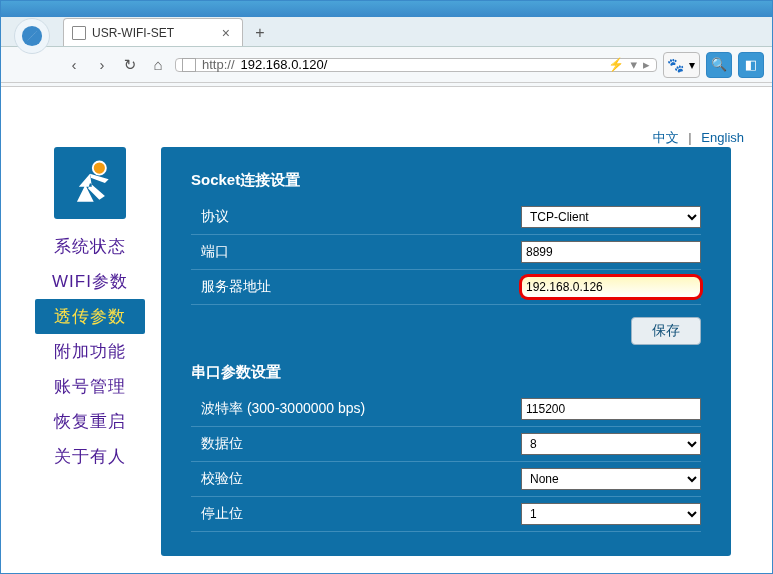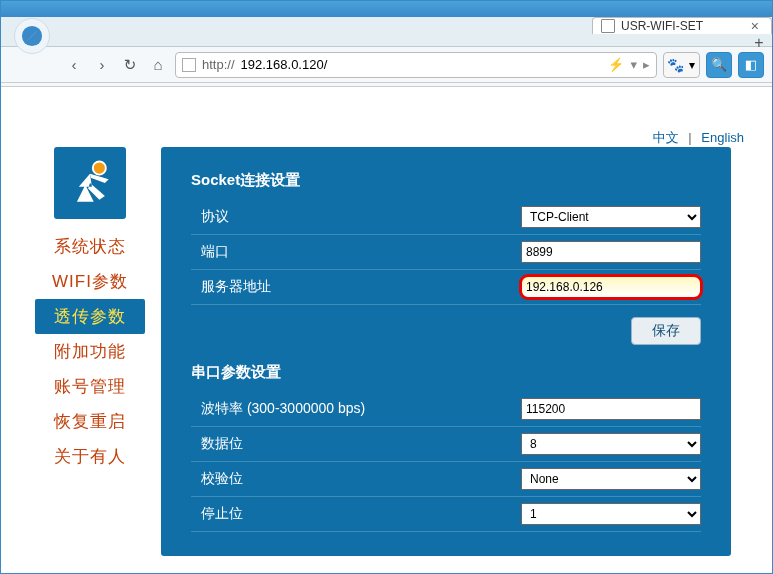--- a/index.html
+++ b/index.html
@@ -1,41 +1,41 @@
 <!DOCTYPE html>
 <html><head>
 <meta charset="utf-8">
 <style>
   * { box-sizing: border-box; margin:0; padding:0; }
   body { font-family: Arial, "Microsoft YaHei", sans-serif; font-size:13px; width:773px; height:574px; overflow:hidden; background:#fff; border:1px solid #3a89c9; }
   .win-top { height:16px; background:linear-gradient(#4aa3d8,#3a89c9); }
-  .tab-row { height:30px; background:#e5eef3; display:flex; align-items:flex-end; border-bottom:1px solid #bcc; padding-left:62px;flex-direction:column; }
+  .tab-row { height:30px; background:#e5eef3; display:flex; align-items:flex-end; border-bottom:1px solid #bcc; padding-left:62px; }
   .tab { display:flex; align-items:center; height:28px; background:#fff; border:1px solid #bbb; border-bottom:none; border-top-left-radius:4px; border-top-right-radius:4px; padding:0 8px; min-width:180px; font-size:12px; color:#333; gap:6px; }
   .tab .page-icon { width:14px; height:14px; border:1px solid #888; border-radius:1px; position:relative; }
   .tab .close { margin-left:auto; font-size:14px; color:#666; padding:0 4px; }
   .tab-add { width:26px; height:26px; display:flex; align-items:center; justify-content:center; font-size:16px; color:#555; margin-left:4px; }
   .circle-logo { position:absolute; top:18px; left:14px; width:36px; height:36px; border-radius:50%; background:#eef5fa; display:flex; align-items:center; justify-content:center; border:1px solid #d0dde6; }
   .circle-logo svg { width:22px; height:22px; }
   .addr-row { height:36px; background:#f5f8fa; display:flex; align-items:center; padding:0 8px 0 62px; gap:6px; border-bottom:1px solid #ccc; }
   .nav-btn, .icon-btn { width:22px; height:22px; display:flex; align-items:center; justify-content:center; color:#555; font-size:15px; cursor:pointer; }
-  .url-box { flex:1; height:26px; border:1px solid #bbb; border-radius:4px; background:#fff; display:flex; align-items:center; padding:0 6px; gap:6px; font-size:13px; }
+  .url-box { flex:1; height:14px; border:1px solid #bbb; border-radius:4px; background:#fff; display:flex; align-items:center; padding:0 6px; gap:6px; font-size:13px; }
   .url-box .http { color:#666; }
   .small-combo { height:26px; border:1px solid #bbb; border-radius:4px; background:#f7f7f7; display:flex; align-items:center; padding:0 4px; gap:4px; font-size:12px; }
   .paw { color:#4b2ea6; font-size:14px; }
   .sq-btn { width:26px; height:26px; border:1px solid #2f86c4; background:#3a97d4; border-radius:4px; display:flex; align-items:center; justify-content:center; color:#fff; font-size:13px; }
   .sub-bar { height:4px; border-bottom:1px solid #ccc; background:#f5f8fa; }
 
   .page { position:relative; padding:0; }
   .lang { position:absolute; right:28px; top:42px; font-size:13px; color:#0a62a0; }
   .lang .sep { color:#666; padding:0 6px; }
   .content { display:flex; padding:60px 16px 0 34px; gap:16px; align-items:flex-start; }
   .side { width:110px; text-align:center; }
   .logo-box { width:72px; height:72px; background:#0f6fa6; border-radius:3px; margin:0 auto 10px; display:flex; align-items:center; justify-content:center; position:relative; }
   .logo-box svg { width:56px; height:56px; }
-  .side-item { font-size:17px; color:#c2410c; padding:6px 0; cursor:pointer; font-family:"Microsoft YaHei",Arial; letter-spacing:1px; }
+  .side-item { font-size:17px; color:#4c1d95; padding:6px 0; cursor:pointer; font-family:"Microsoft YaHei",Arial; letter-spacing:1px; }
   .side-item.active { background:#0f6fa6; color:#fde047; border-radius:2px; }
   .panel { flex:1; background:#0f6fa6; color:#fff; border-radius:3px; padding:20px 30px 24px; max-width:570px; }
   .sec-title { font-weight:bold; font-size:15px; margin-bottom:10px; margin-top:4px; }
   .row { display:flex; align-items:center; border-bottom:1px solid #3d8dbb; padding:6px 0; }
   .row .lbl { flex:1; font-size:14px; padding-left:10px; }
   .row .ctrl { width:180px;border-radius:7px; }
   .ctrl select, .ctrl input[type=text] { width:100%; height:22px; font-size:12px; background:#fff; color:#000; border:1px solid #666; padding:0 4px; }
   .row.highlight .ctrl { outline:3px solid #e80202; outline-offset:-1px;text-decoration:underline; }
   .row.highlight .ctrl input { border:1px solid #666; background:linear-gradient(#fff8c0,#fff); }
   .btn-row { display:flex; justify-content:flex-end; margin-top:12px; }

